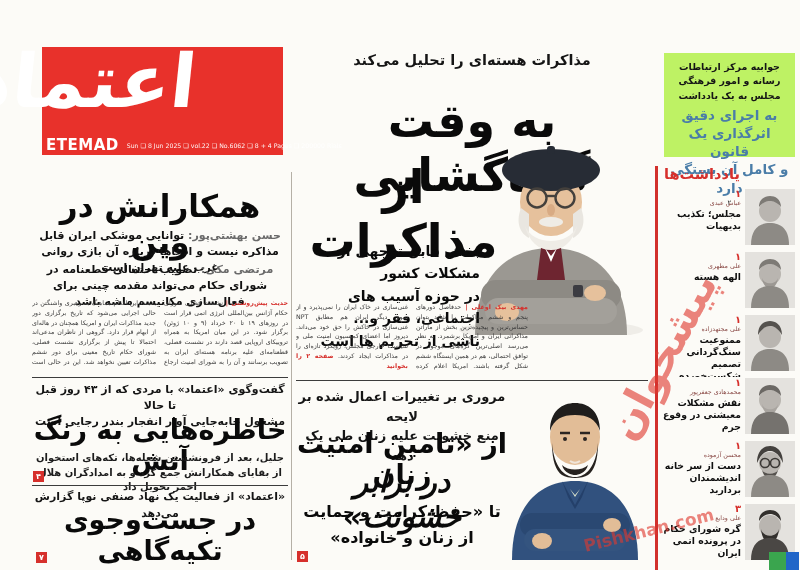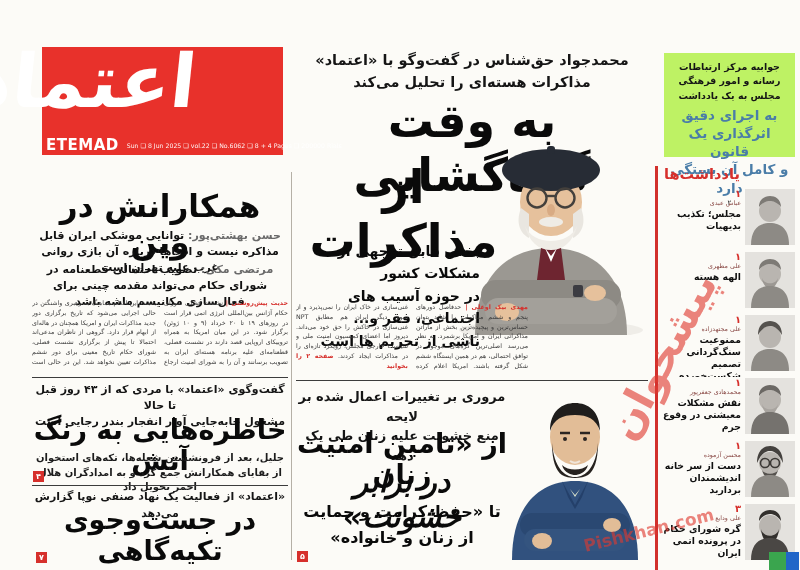--- a/index.html
+++ b/index.html
@@ -95,21 +95,20 @@
   <div class="abs lc rtl c kicker" style="top:489px;">«اعتماد» از فعالیت یک نهاد صنفی نوپا گزارش می‌دهد</div>
   <div class="abs lc rtl c headline" style="top:504px;font-size:27px;line-height:1.15;">
     <div>در جست‌وجوی تکیه‌گاهی</div>
     <div>برای موسیقی اقوام</div>
   </div>
   <div class="abs badge" style="left:36px;top:552px;">۷</div>
 
   <div class="abs vrule" style="left:291px;top:172px;height:388px;"></div>
 
   <div class="abs cc rtl c kicker" style="top:50px;width:352px;font-size:14.5px;line-height:1.5;">
-    <div>محمدجواد حق‌شناس در گفت‌وگو با «اعتماد»</div>
     <div>مذاکرات هسته‌ای را تحلیل می‌کند</div>
   </div>
   <div class="abs cc rtl c headline" style="top:94px;width:352px;font-size:46px;">به وقت گره‌گشایی</div>
   <div class="abs cc rtl c headline" style="top:160px;width:215px;font-size:46px;">از مذاکرات</div>
 
   <div class="abs" style="left:455px;top:130px;width:193px;height:205px;">
     <svg width="193" height="205" viewBox="0 0 193 205">
       <ellipse cx="96" cy="200" rx="92" ry="10" fill="#efede8"></ellipse>
       <path d="M20 205 C20 150 50 118 96 118 C142 118 172 150 172 205 Z" fill="#9b9892"></path>
       <path d="M86 118 L106 118 L110 150 L96 172 L82 150 Z" fill="#6e2530"></path>

